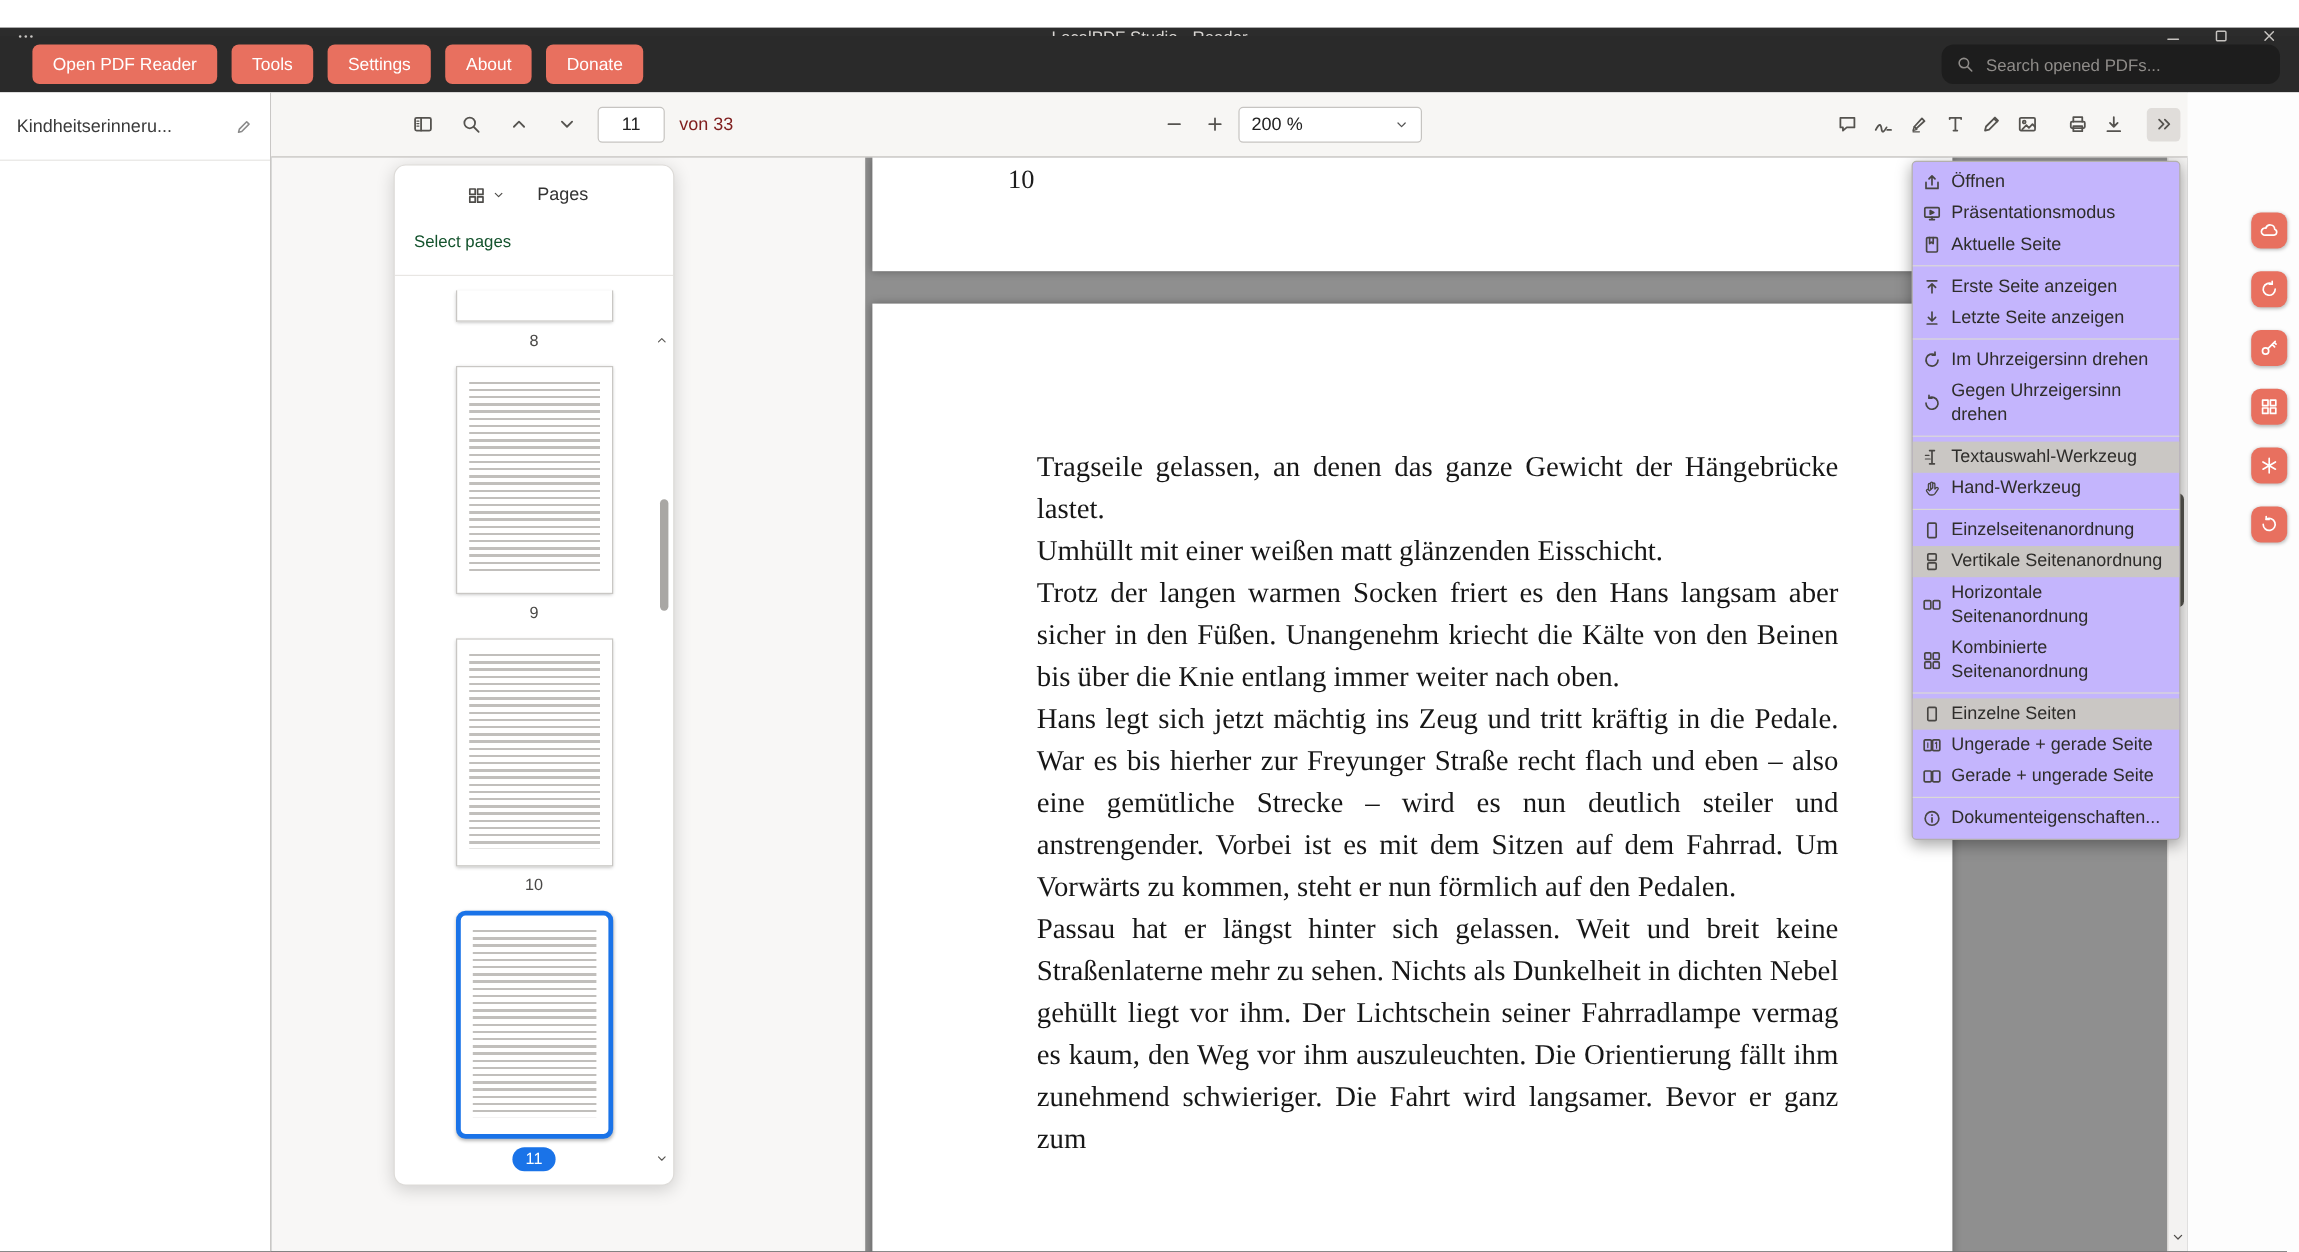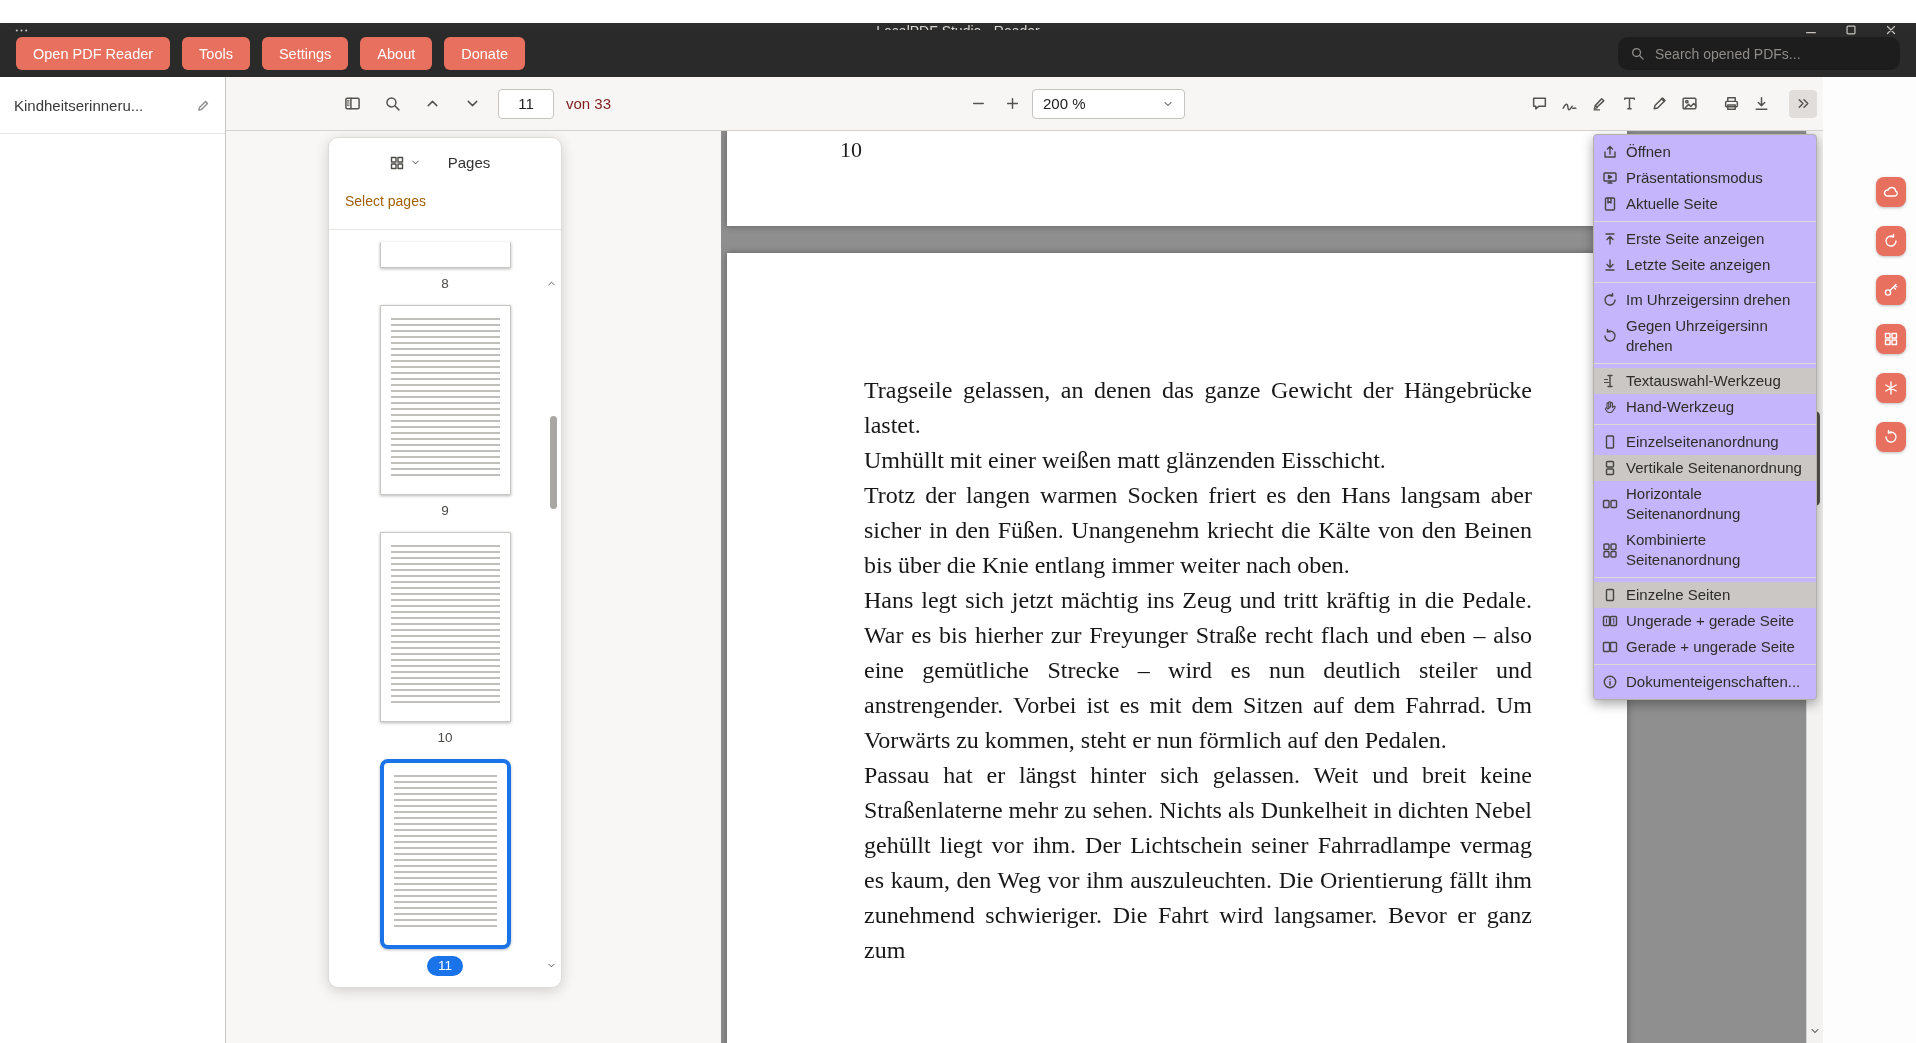--- a/index.html
+++ b/index.html
@@ -10,21 +10,21 @@
 
   
   .titlebar{position:absolute;top:0;left:0;right:0;height:30px;background:#2c2c2c;display:flex;align-items:flex-start;margin-top:23px;}
   .tb-menu{margin-left:14px;color:#c9c6c3;font-size:15px;cursor:pointer;z-index:2;}
   .tb-title{position:absolute;left:0;right:0;text-align:center;color:#d9d6d3;font-size:14px;}
   .tb-controls{margin-left:auto;display:flex;gap:26px;padding-right:18px;color:#c6c3c0;z-index:2;}
   .tb-controls .icon{font-size:14px;cursor:pointer;}
 
   
   .app-toolbar{position:absolute;top:30px;left:0;right:0;height:47px;background:#2a2a2a;display:flex;align-items:center;padding:0 16px;box-sizing:border-box;}
-  .app-buttons{display:flex;align-items:center;}
+  .app-buttons{display:flex;align-items:center;margin-left:11px;}
   .app-btn{background:var(--accent,#e8705f);color:#fff;border:none;border-radius:6px;height:33px;padding:0 17px;margin-right:12px;font-size:14.5px;font-family:inherit;cursor:pointer;}
   .search-box{margin-left:auto;width:282px;height:33px;background:#1d1d1d;border-radius:10px;display:flex;align-items:center;padding:0 12px;box-sizing:border-box;justify-content:flex-end;}
   .search-box .icon{font-size:15px;margin-right:8px;color:#8f8c89;}
   .search-box input{flex:1;background:transparent;border:none;outline:none;color:#c5c2bf;font-size:14px;font-family:inherit;min-width:0;}
   .search-box input::placeholder{color:#8f8c89;}
 
   
   .main{position:absolute;top:77px;left:0;right:0;bottom:0;padding-left:28px;}
   .left-sidebar{position:absolute;left:0;top:0;bottom:0;width:226px;background:#ffffff;border-right:1px solid #c9c7c5;box-sizing:border-box;}
   .doc-tab{height:56px;display:flex;align-items:center;padding:0 14px;border-bottom:1px solid #e7e5e3;cursor:pointer;}
@@ -49,21 +49,21 @@
   .thumbs-region{position:absolute;left:0;top:0;bottom:0;width:495px;background:#f8f7f6;}
 
   
   .pages-panel{position:absolute;left:102px;top:6px;width:234px;height:851px;background:#fff;border:1px solid #dddbd8;border-radius:10px;box-shadow:0 3px 14px rgba(0,0,0,.16);box-sizing:border-box;overflow:hidden;}
   .panel-header{display:flex;padding:16px 12px 12px;margin-left:48px;}
   .ph-icons{display:flex;align-items:center;gap:5px;color:#4e4c49;width:48px;}
   .ph-icons .icon{cursor:pointer;}
   .icon.small{font-size:11px;}
   .ph-title{flex:1;text-align:center;font-size:15px;color:#333;}
   .ph-spacer{width:48px;}
-  .select-pages{padding:10px 16px 20px;font-size:14px;color:#a16207;cursor:pointer;}
+  .select-pages{padding:10px 16px 20px;font-size:14px;color:#14532d;cursor:pointer;}
   .panel-div{border-bottom:1px solid #e8e6e3;}
   .thumb-list{position:relative;padding-top:12px;display:flex;flex-direction:column;align-items:center;}
   .thumb-item{display:flex;flex-direction:column;align-items:center;margin-bottom:12px;cursor:pointer;}
   .thumb-card{width:131px;height:190px;background:#fff;border:1px solid #c9c7c4;box-shadow:0 1px 3px rgba(0,0,0,.28);box-sizing:border-box;position:relative;}
   .thumb-card .lines{position:absolute;inset:12px 10px 14px;background:repeating-linear-gradient(to bottom,#c1bfbc 0 2px,transparent 2px 6px);}
   .thumb-card.partial{height:26px;border-top:none;}
   .thumb-card.selected{border:4px solid var(--select-blue,#1a73e8);border-radius:8px;}
   .thumb-num{margin-top:7px;font-size:13.5px;color:#4a4947;line-height:18px;}
   .thumb-num.selected{background:var(--select-blue,#1a73e8);color:#fff;border-radius:10px;padding:1px 11px;}
   .panel-sb-up{position:absolute;right:4px;top:140px;color:#5a5855;font-size:11px;cursor:pointer;}

